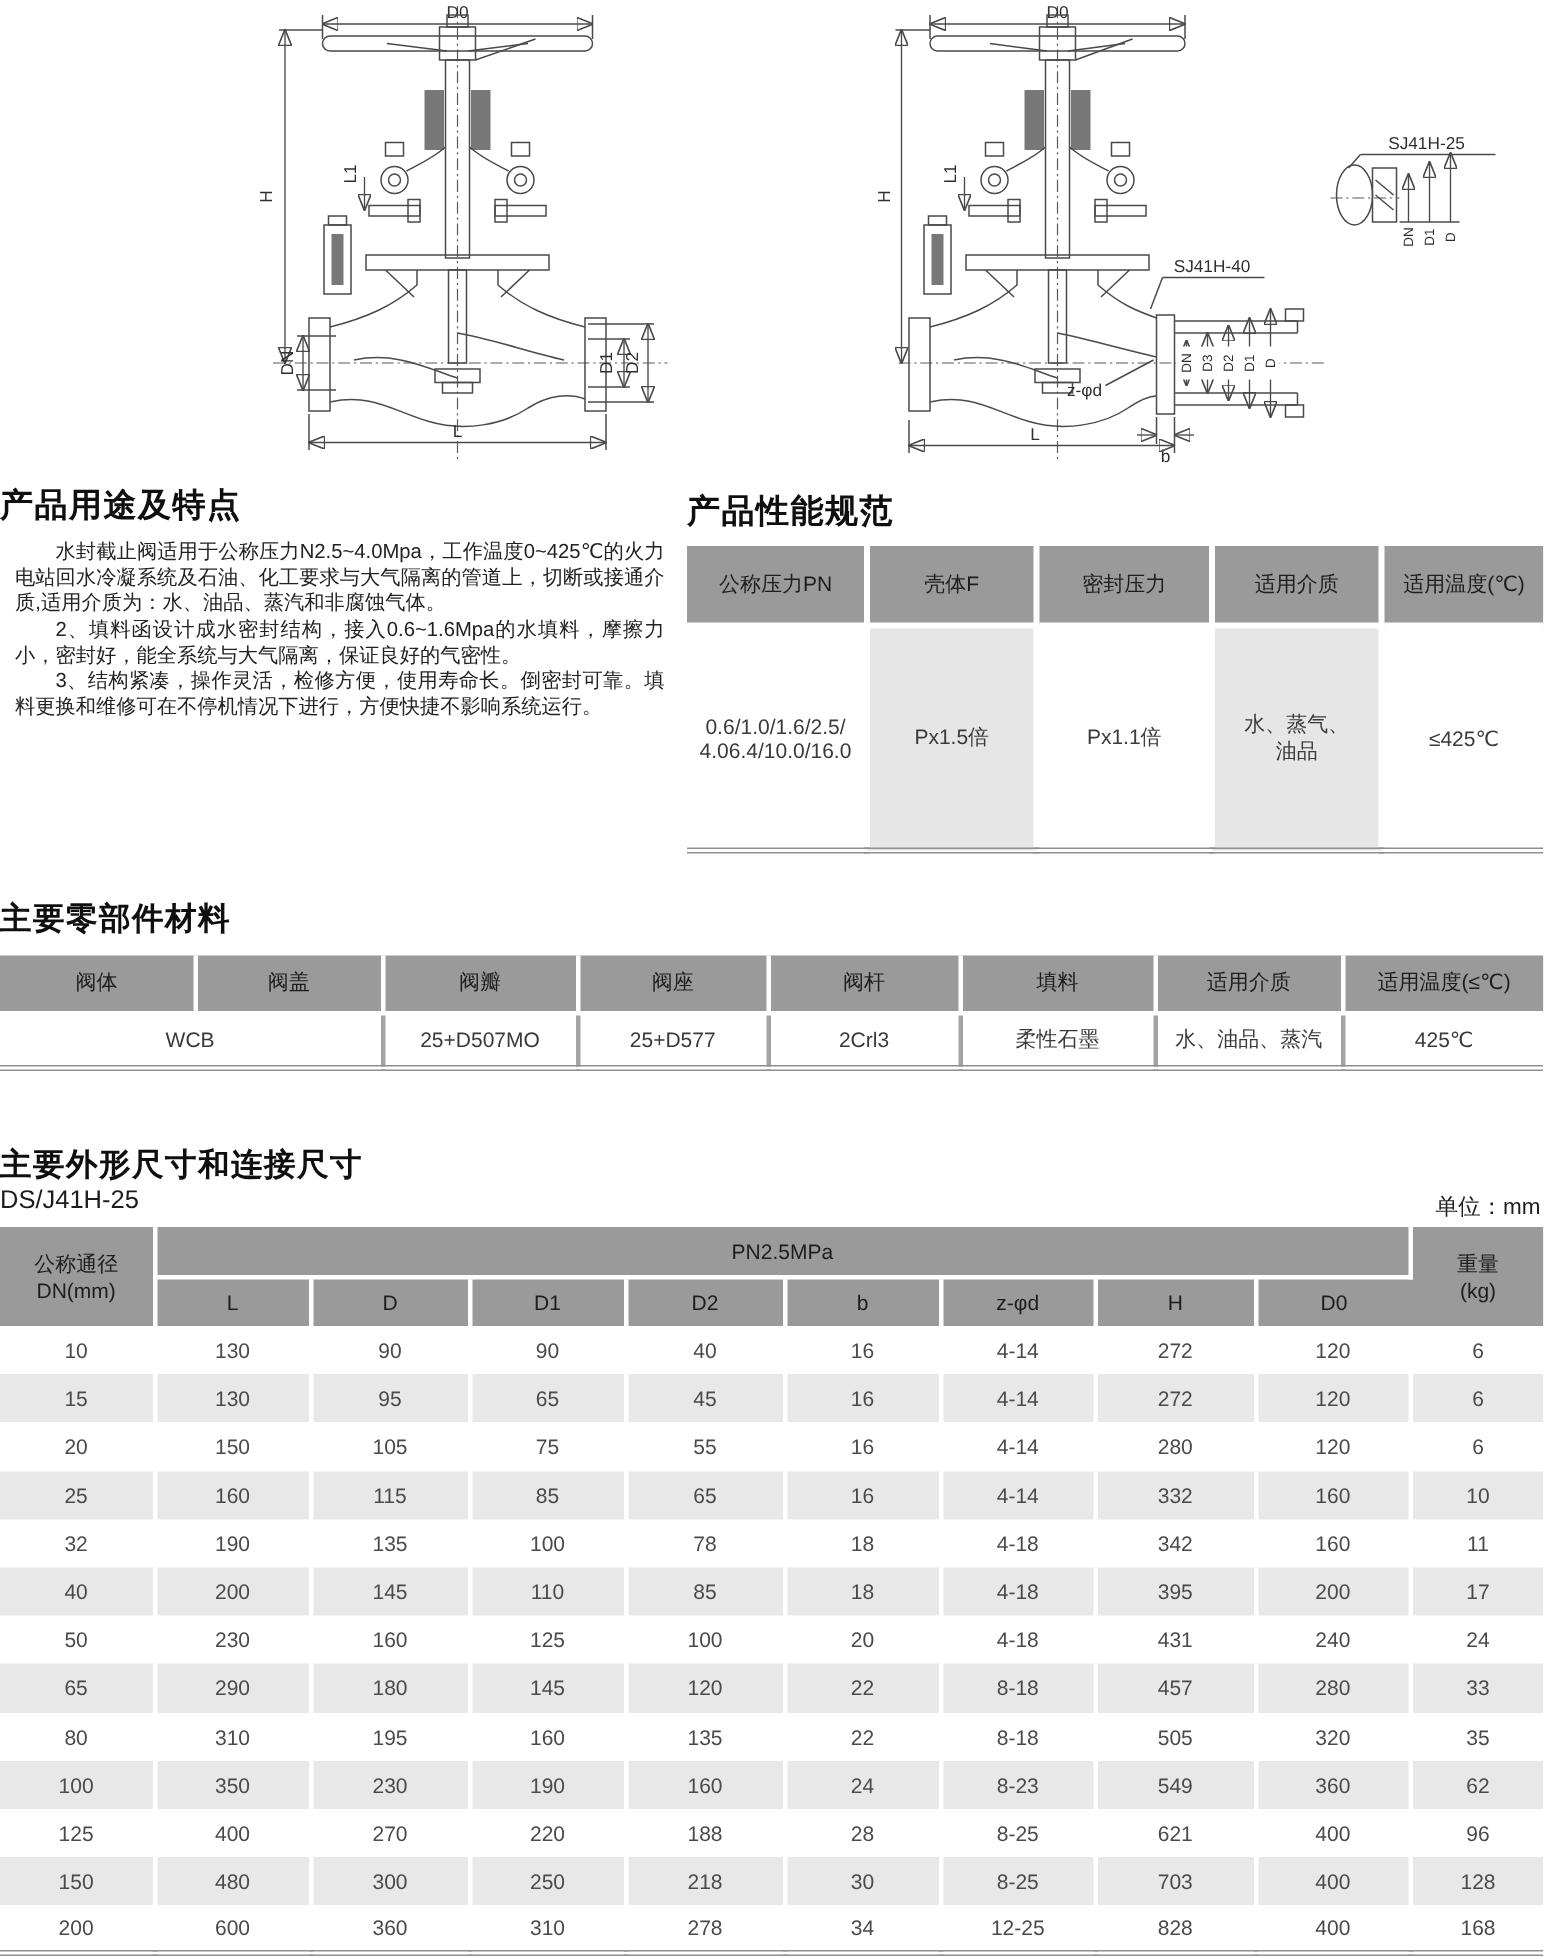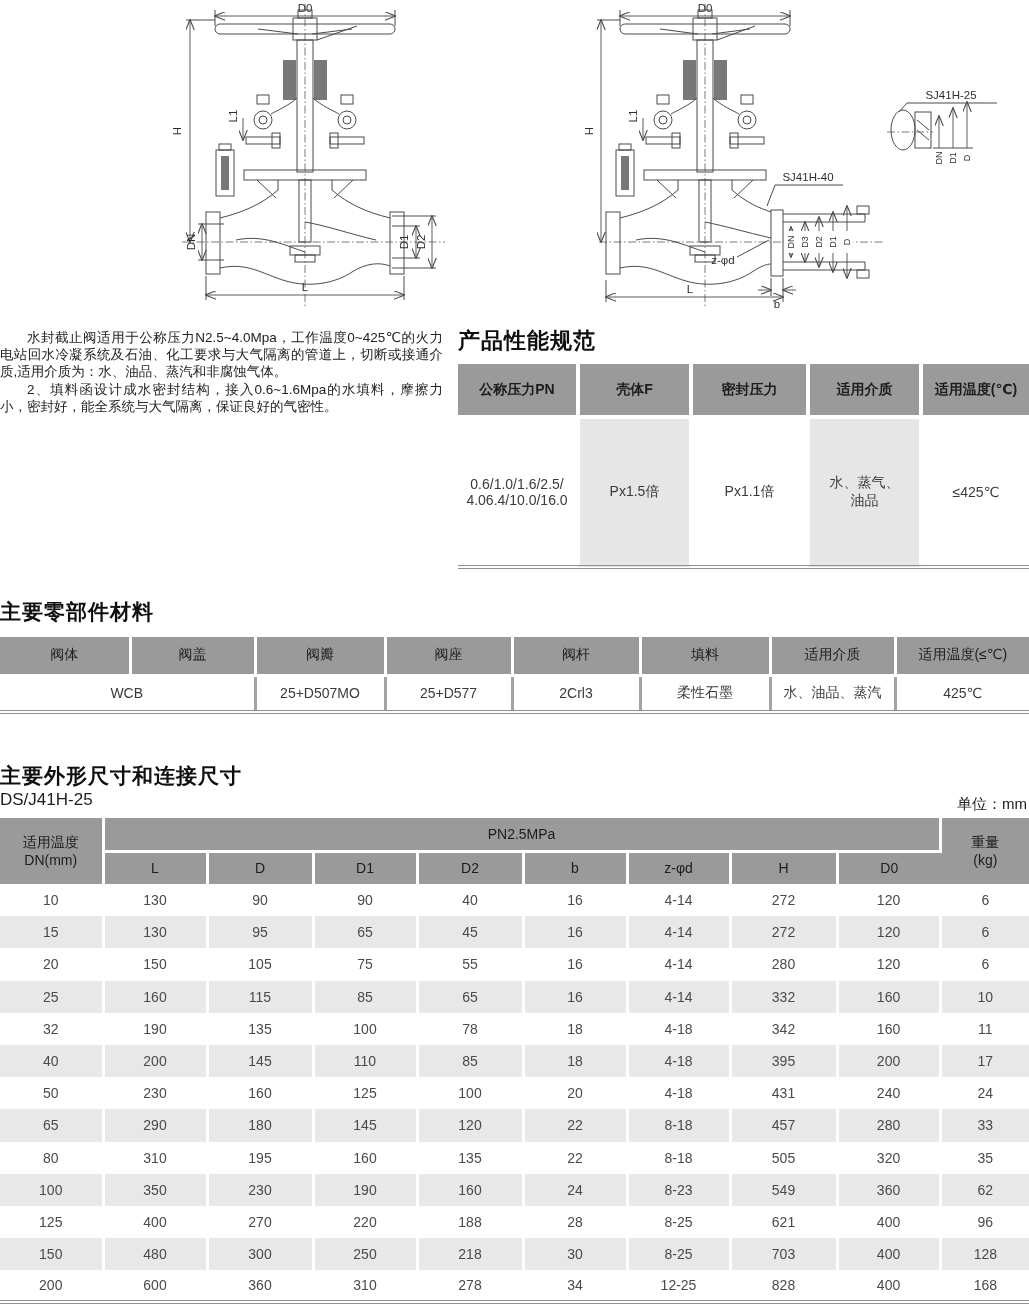--- a/index.html
+++ b/index.html
@@ -15,27 +15,27 @@
   .vs .patch { fill:#ffffff; stroke:none; }
   .vs text { fill:#2e2e2e; font-size:11.5px; stroke:none; font-family:"Liberation Sans","DejaVu Sans",sans-serif; }
   .vs text.small { font-size:9px; }
 
   
   h2.sec-title { margin:0; font-size:22px; font-weight:bold; color:#0f0f0f; letter-spacing:1px; }
   h2.sec-title-sm { margin:0; font-size:21px; font-weight:bold; color:#0f0f0f; letter-spacing:1px; }
 
   
   .features { position:absolute; left:0; top:322px; width:443px; }
-  .features .body { margin-top:7px; font-size:13.5px; line-height:17.2px; text-align:justify; color:#222; }
+  .features .body { margin-top:7px; font-size:13.5px; line-height:17.2px; text-align:justify; color:#222;padding-left:10px; }
   .features .body p { margin:0; text-indent:2em; }
 
   
   .perf-section { position:absolute; left:458px; top:326px; width:571px; }
   .perf-table { border-collapse:collapse; table-layout:fixed; width:571px; margin-top:8px; border-bottom:4px double #8f8f8f; }
-  .perf-table th { background:#9a9a9a; font-weight:bold; font-size:14px; color:#1d1d1d; height:53px;
+  .perf-table th { background:#9a9a9a; font-weight:normal; font-size:14px; color:#1d1d1d; height:53px;
                    border-right:4px solid #fff; border-bottom:4px solid #fff; text-align:center; vertical-align:middle; }
   .perf-table th:last-child { border-right:none; }
   .perf-table td { height:150px; font-size:14px; color:#3a3a3a; text-align:center; vertical-align:middle;
                    border-right:4px solid #fff; white-space:pre-line; }
   .perf-table td:last-child { border-right:none; }
   .perf-table td:nth-child(2), .perf-table td:nth-child(4) { background:#e6e6e6; }
 
   
   .materials-section { position:absolute; left:0; top:598px; width:1029px; }
   .mat-table { border-collapse:collapse; table-layout:fixed; width:1029px; margin-top:11px; border-bottom:4px double #8f8f8f; }
@@ -272,23 +272,25 @@
     <line class="dim" x1="36" y1="20" x2="36" y2="242" marker-start="url(#ar2)" marker-end="url(#ar2)"></line>
     <text transform="rotate(-90 28,131)" x="28" y="131" text-anchor="middle">H</text>
 
     <line x1="41" y1="280" x2="41" y2="302"></line>
       <line x1="218" y1="296" x2="218" y2="302"></line>
     <line class="dim" x1="41" y1="297" x2="218" y2="297" marker-start="url(#ar2)" marker-end="url(#ar2)"></line>
     <text x="125" y="293" text-anchor="middle">L</text>
   </svg>
 
   <div class="features">
+    <h2 class="sec-title">产品用途及特点</h2>
     <div class="body">
         <p>水封截止阀适用于公称压力N2.5~4.0Mpa，工作温度0~425℃的火力电站回水冷凝系统及石油、化工要求与大气隔离的管道上，切断或接通介质,适用介质为：水、油品、蒸汽和非腐蚀气体。</p>
         <p>2、填料函设计成水密封结构，接入0.6~1.6Mpa的水填料，摩擦力小，密封好，能全系统与大气隔离，保证良好的气密性。</p>
+        <p>3、结构紧凑，操作灵活，检修方便，使用寿命长。倒密封可靠。填料更换和维修可在不停机情况下进行，方便快捷不影响系统运行。</p>
       </div>
   </div>
 
   <div class="perf-section">
     <h2 class="sec-title">产品性能规范</h2>
     <table class="perf-table">
       <colgroup>
           <col style="width:120px">
           <col style="width:113px">
           <col style="width:117px">
@@ -371,21 +373,21 @@
           <col style="width:104px">
           <col style="width:106px">
         <col style="width:104px">
           <col style="width:103px">
           <col style="width:107px">
           <col style="width:103px">
           <col style="width:89px">
       </colgroup>
       <thead>
         <tr>
-          <th rowspan="2" class="pre">适用温度
+          <th rowspan="2" class="pre">公称通径
 DN(mm)</th>
           <th colspan="8" class="group">PN2.5MPa</th>
           <th rowspan="2" class="pre">重量
 (kg)</th>
         </tr>
         <tr>
             <th>L</th>
             <th>D</th>
             <th>D1</th>
             <th>D2</th>

